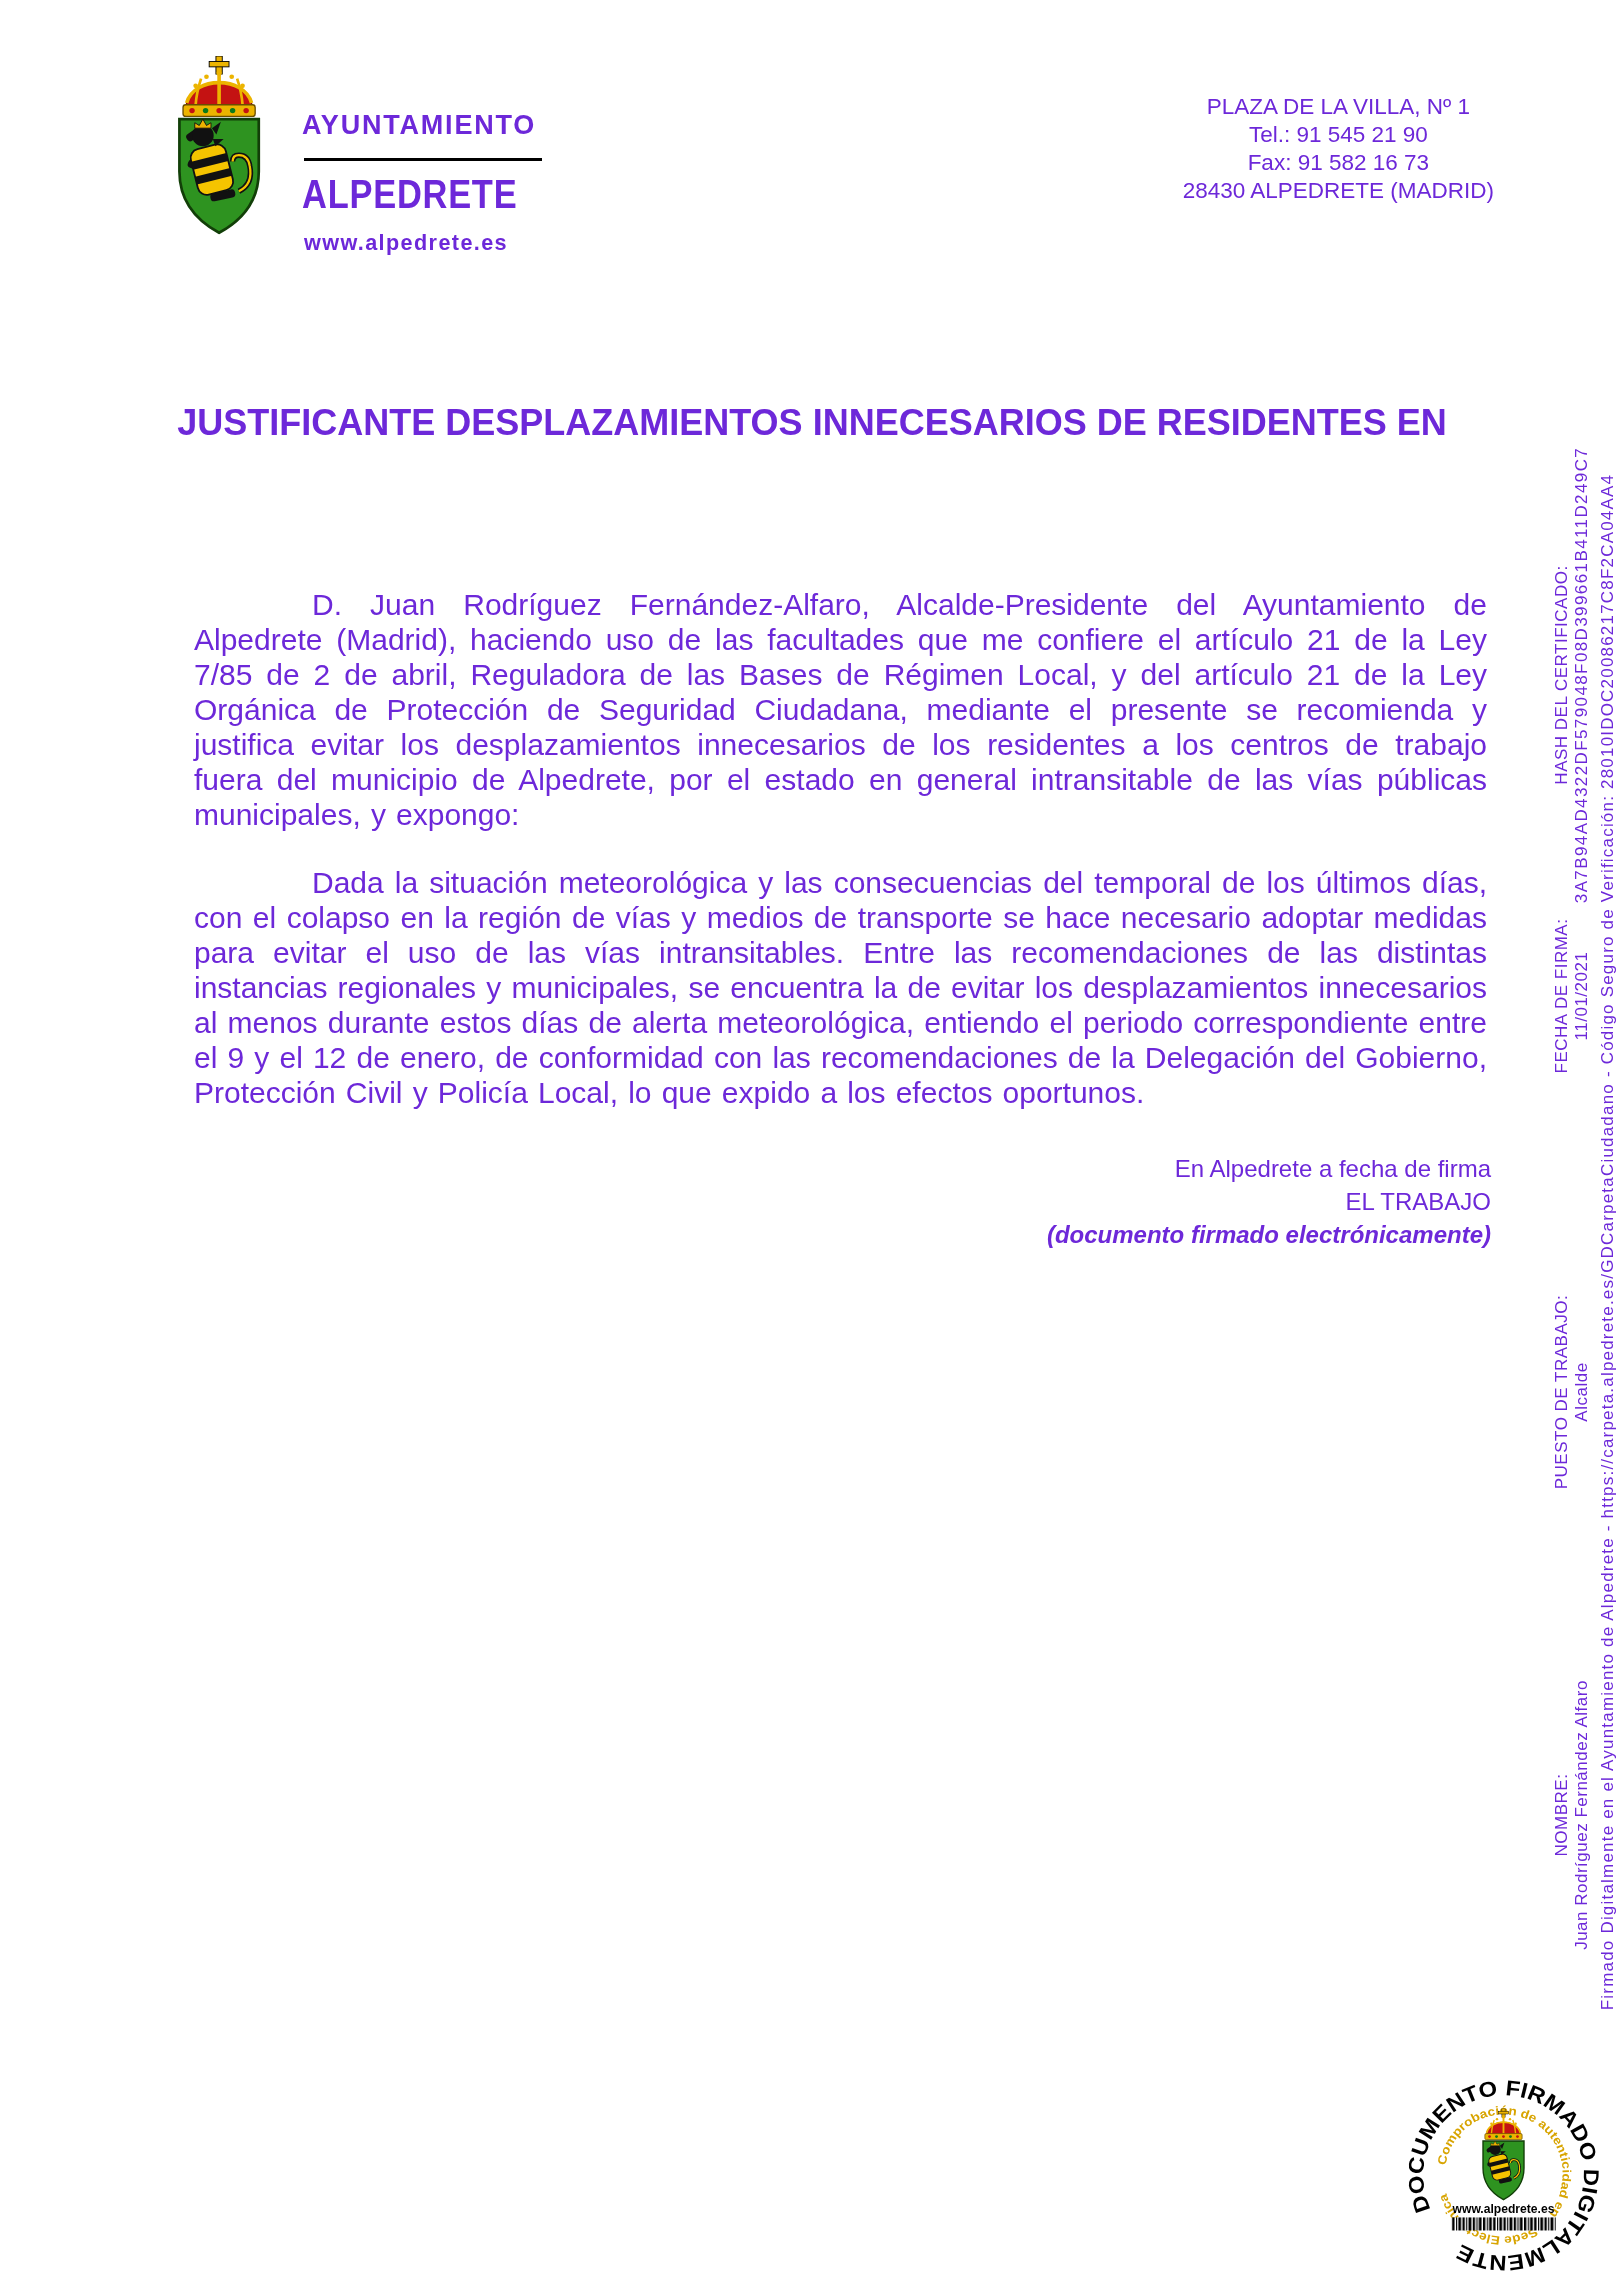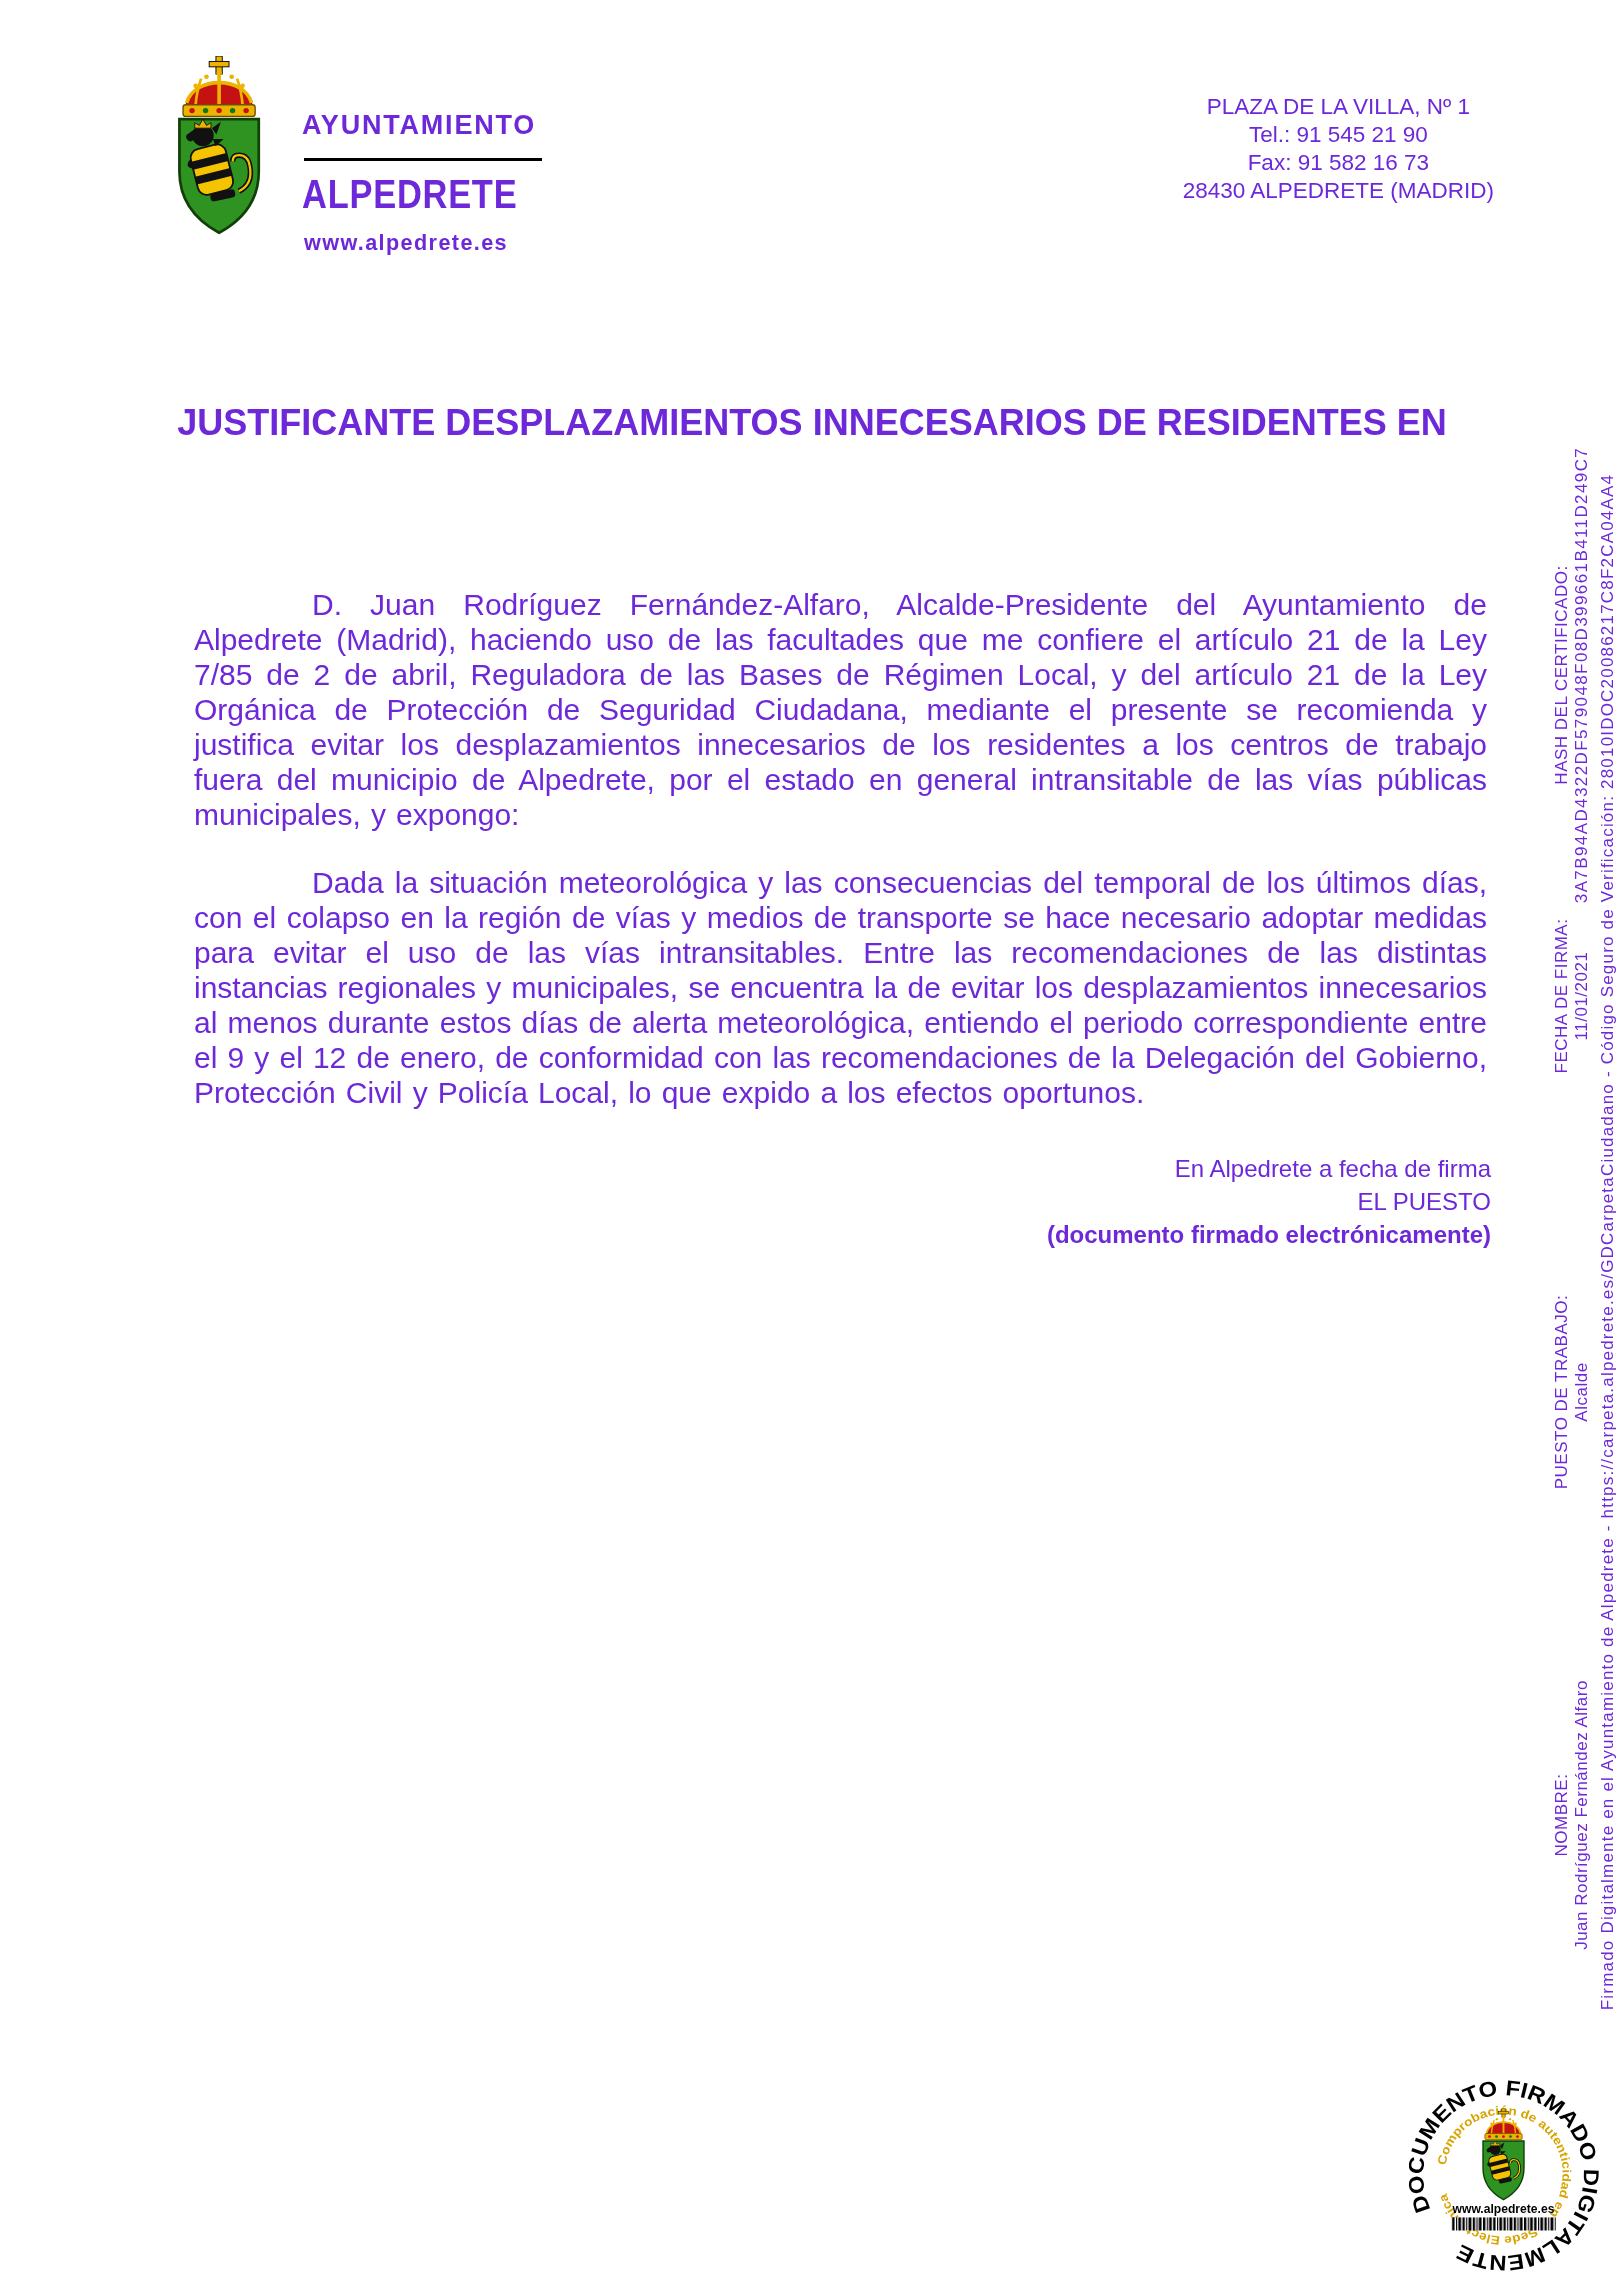--- a/index.html
+++ b/index.html
@@ -13,21 +13,21 @@
   .org-name{position:absolute; left:302px; top:110px; font-size:27px; font-weight:700; letter-spacing:1.8px;}
   .org-divider{position:absolute; left:304px; top:158px; width:238px; height:2.7px; background:#000;}
   .org-locality{position:absolute; left:302px; top:171px; font-size:41px; font-weight:700; letter-spacing:0.9px; transform:scaleX(.84); transform-origin:left top; white-space:nowrap;}
   .org-website{position:absolute; left:304px; top:230px; font-size:21.6px; font-weight:700; letter-spacing:1.4px;}
   .address-block{position:absolute; right:129px; top:93px; text-align:center; font-size:22.5px; line-height:28px;}
   
   .doc-title{position:absolute; left:166px; top:403px; width:1292px; text-align:center; font-size:36px; font-weight:700; line-height:39px;}
   .doc-body{position:absolute; left:194px; top:587px; width:1297px;}
   .doc-body p{margin:0 4px 33px 0; font-size:30px; line-height:35px; text-align:justify; text-indent:118px; word-spacing:1.8px;}
   .closing{position:absolute; left:194px; top:1152px; width:1297px; text-align:right; font-size:24px; line-height:33px;}
-  .closing .bold{font-weight:700;}
+  .closing .bold{font-weight:700;font-style:italic;}
   
   .vstack{
     position:absolute; white-space:nowrap; text-align:center;
     font-size:17px; line-height:20px; letter-spacing:0.5px;
     transform:translate(-50%,-50%) rotate(-90deg);
   }
   .vstack .val{letter-spacing:1.4px;}
   .vline{
     position:absolute; white-space:nowrap;
     font-size:17px; line-height:20px; letter-spacing:1.2px;
@@ -107,21 +107,21 @@
     <div>JUSTIFICANTE DESPLAZAMIENTOS INNECESARIOS DE RESIDENTES EN</div>
   </div>
 
   <div class="doc-body">
     <p>D. Juan Rodríguez Fernández-Alfaro, Alcalde-Presidente del Ayuntamiento de Alpedrete (Madrid), haciendo uso de las facultades que me confiere el artículo 21 de la Ley 7/85 de 2 de abril, Reguladora de las Bases de Régimen Local, y del artículo 21 de la Ley Orgánica de Protección de Seguridad Ciudadana, mediante el presente se recomienda y justifica evitar los desplazamientos innecesarios de los residentes a los centros de trabajo fuera del municipio de Alpedrete, por el estado en general intransitable de las vías públicas municipales, y expongo:</p>
     <p>Dada la situación meteorológica y las consecuencias del temporal de los últimos días, con el colapso en la región de vías y medios de transporte se hace necesario adoptar medidas para evitar el uso de las vías intransitables. Entre las recomendaciones de las distintas instancias regionales y municipales, se encuentra la de evitar los desplazamientos innecesarios al menos durante estos días de alerta meteorológica, entiendo el periodo correspondiente entre el 9 y el 12 de enero, de conformidad con las recomendaciones de la Delegación del Gobierno, Protección Civil y Policía Local, lo que expido a los efectos oportunos.</p>
   </div>
 
   <div class="closing">
     <div>En Alpedrete a fecha de firma</div>
-    <div>EL PUESTO</div>
+    <div>EL TRABAJO</div>
     <div class="bold">(documento firmado electrónicamente)</div>
   </div>
 
   <div class="vstack" style="left:1572px; top:675px;">
     <div>HASH DEL CERTIFICADO:</div>
     <div class="val">3A7B94AD4322DF579048F08D399661B411D249C7</div>
   </div>
   <div class="vstack" style="left:1572px; top:996px;">
     <div>FECHA DE FIRMA:</div>
     <div>11/01/2021</div>

